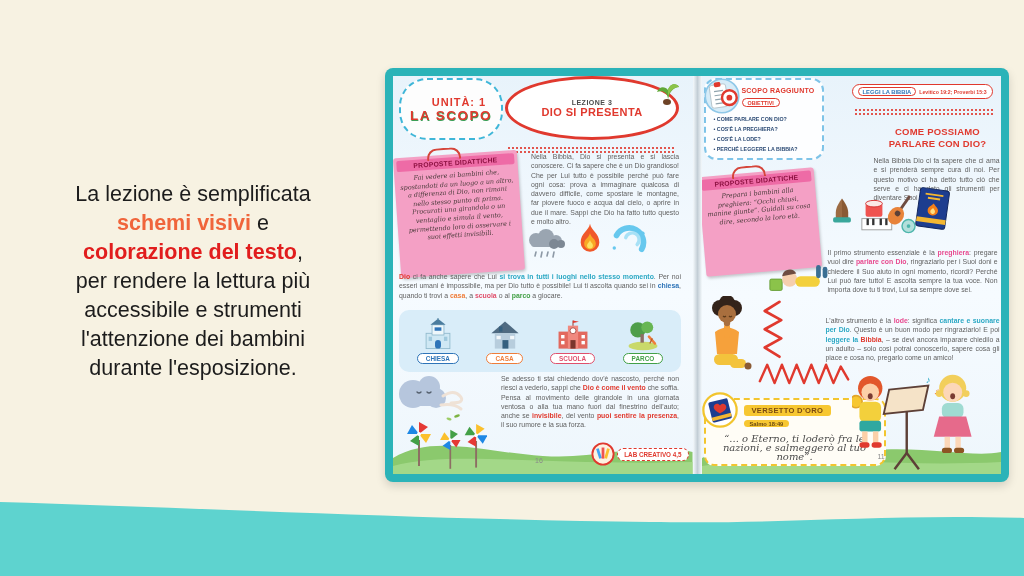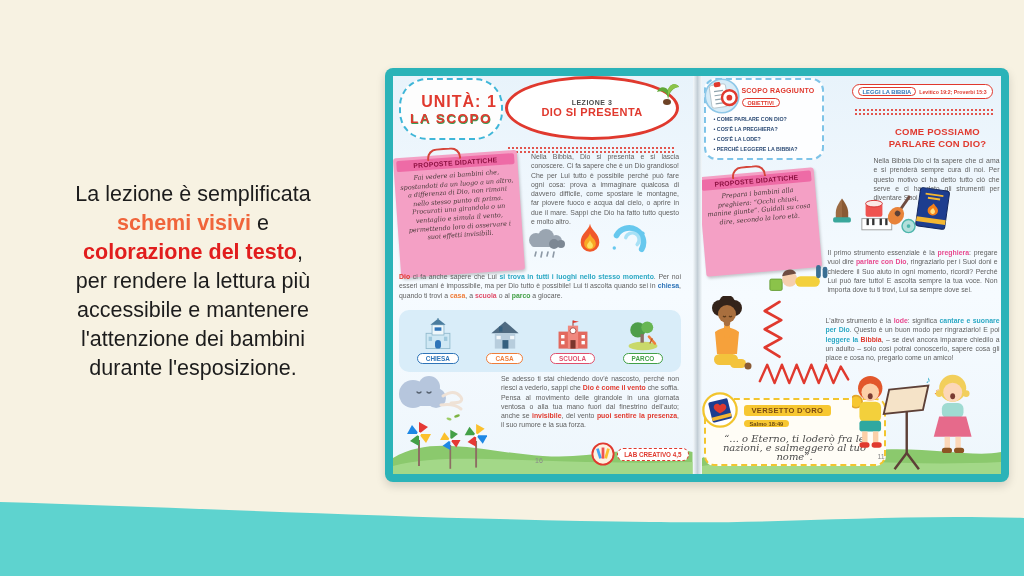--- a/index.html
+++ b/index.html
@@ -25,21 +25,21 @@
   .t-red{color:#e0392e;font-weight:bold;}
   .t-teal{color:#2ba8c4;font-weight:bold;}
   .t-blue{color:#2e74b8;font-weight:bold;}
   .t-orange{color:#ef7d3a;font-weight:bold;}
   .t-pink{color:#e0506c;font-weight:bold;}
   .t-green{color:#43a047;font-weight:bold;}
   .t-magenta{color:#e84a8f;font-weight:bold;}
   
   .unit-cloud{left:6px;top:2px;width:100px;height:58px;background:#fdfdfd;border:2px dashed #3fb6d8;
               border-radius:28px;display:flex;flex-direction:column;align-items:center;justify-content:center;}
-  .unit-l1{color:#e0392e;font-weight:bold;font-size:16px;letter-spacing:1px;padding-left:16px;}
+  .unit-l1{color:#e0392e;font-weight:bold;font-size:11px;letter-spacing:1px;padding-left:16px;}
   .unit-l2{color:#e0392e;font-weight:bold;font-size:13.5px;letter-spacing:1.5px;text-shadow:.6px .6px 0 #3c9e57;}
   
   .lesson-oval{left:112px;top:0;width:168px;height:58px;background:#fff;border:3.5px solid #e0392e;
                border-radius:50%;display:flex;flex-direction:column;align-items:center;justify-content:center;}
   .lesson-kicker{color:#4a4a4a;font-weight:bold;font-size:7px;letter-spacing:.5px;}
   .lesson-title{color:#e0392e;font-weight:bold;font-size:11px;letter-spacing:.4px;}
   .scallop{height:9px;background-image:radial-gradient(circle,rgba(224,57,46,.85) .8px,transparent 1.1px);
            background-size:4px 4px;}
   
   .note{background:#f4a0c5;border-radius:3px;box-shadow:1px 2px 3px rgba(0,0,0,.2);padding:3px;}
@@ -93,21 +93,21 @@
 
   <svg class="wave" viewBox="0 0 1024 80" preserveAspectRatio="none">
     <path d="M0,6 C200,12 450,24 650,26 C800,28 880,18 1024,22 L1024,80 L0,80 Z" fill="#5ed3cf"></path>
   </svg>
 
   <div class="caption">
     <div><span>La lezione è semplificata</span></div>
     <div><span class="hl-orange">schemi visivi</span><span> e</span></div>
     <div><span class="hl-red">colorazione del testo</span><span>,</span></div>
     <div><span>per rendere la lettura più</span></div>
-    <div><span>accessibile e mantenere</span></div>
+    <div><span>accessibile e strumenti</span></div>
     <div><span>l'attenzione dei bambini</span></div>
     <div><span>durante l'esposizione.</span></div>
   </div>
 
   <div class="book">
     <div class="pages">
 
       <div class="page">
 
         <div class="abs unit-cloud">

